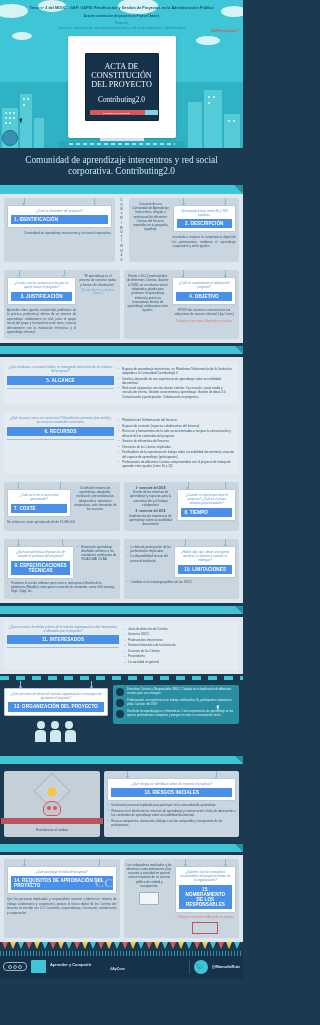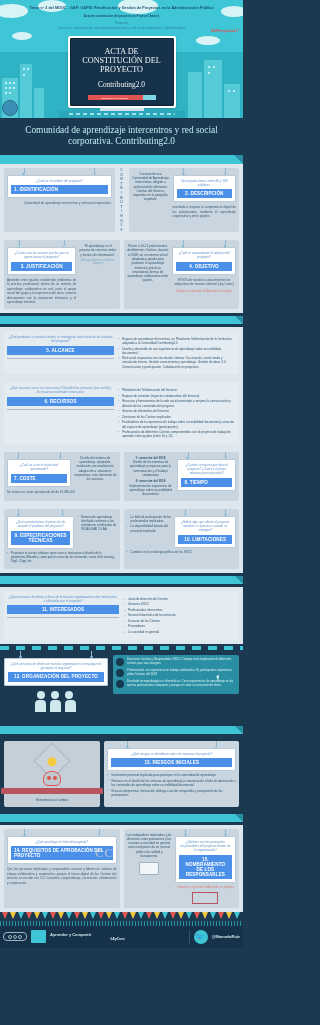--- a/index.html
+++ b/index.html
@@ -38,21 +38,21 @@
   .city {
     position: absolute; left: 0; right: 0; bottom: 0; height: 66px;
     background: #2fb3c4; z-index: 1;
   }
   .bldg { position: absolute; bottom: 0; background: #56cbd8; }
   .win { position: absolute; background: #bdeef3; width: 1.6px; height: 1.6px; }
 
   
   .monitor-wrap { position: relative; z-index: 4; margin: 5px auto 0; width: 108px; }
   .monitor {
-    background: #ffffff; border-radius: 2px; padding: 2px;
+    background: #ffffff; border-radius: 2px; padding: 17px;
     box-shadow: 0 1px 3px rgba(0,0,0,.18);
   }
   .screen {
     background: #16324a; border: 1px solid #0f2335; border-radius: 1px;
     padding: 8px 4px 5px; text-align: center;
   }
   .screen h1 {
     color: #f2f6f8; font-family: "Liberation Serif", serif;
     font-size: 8.2px; font-weight: normal; line-height: 1.12;
   }

